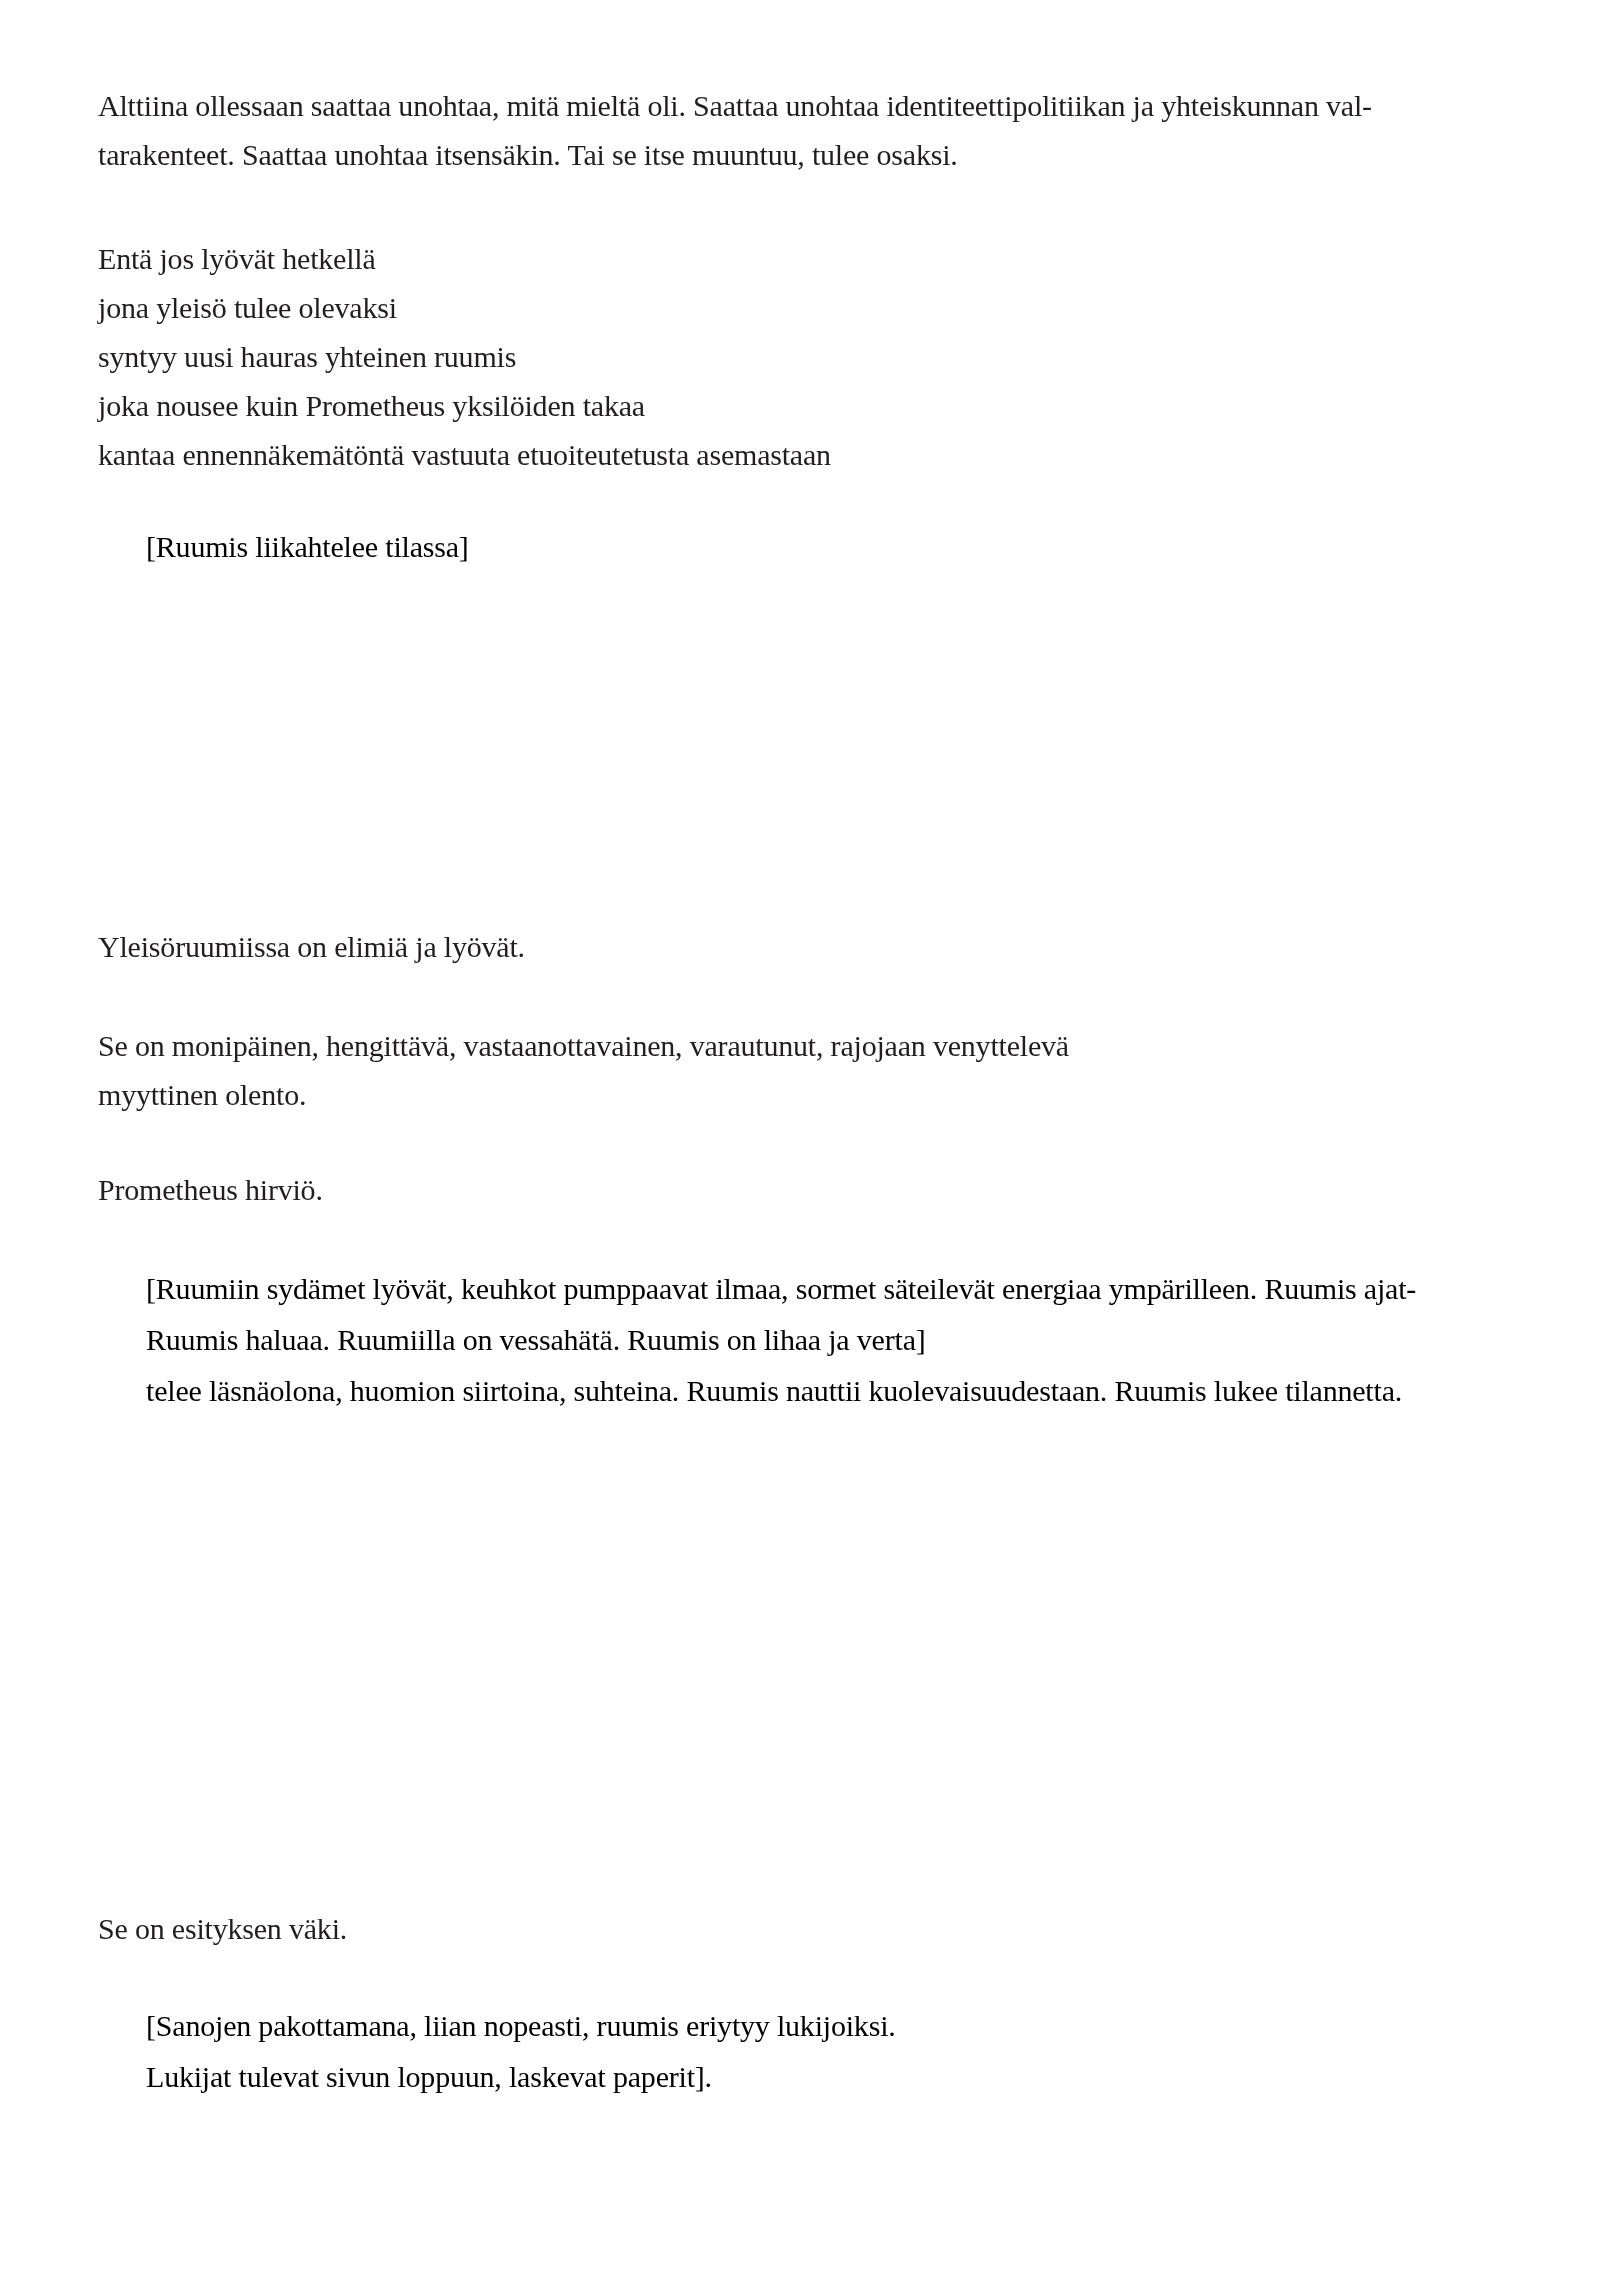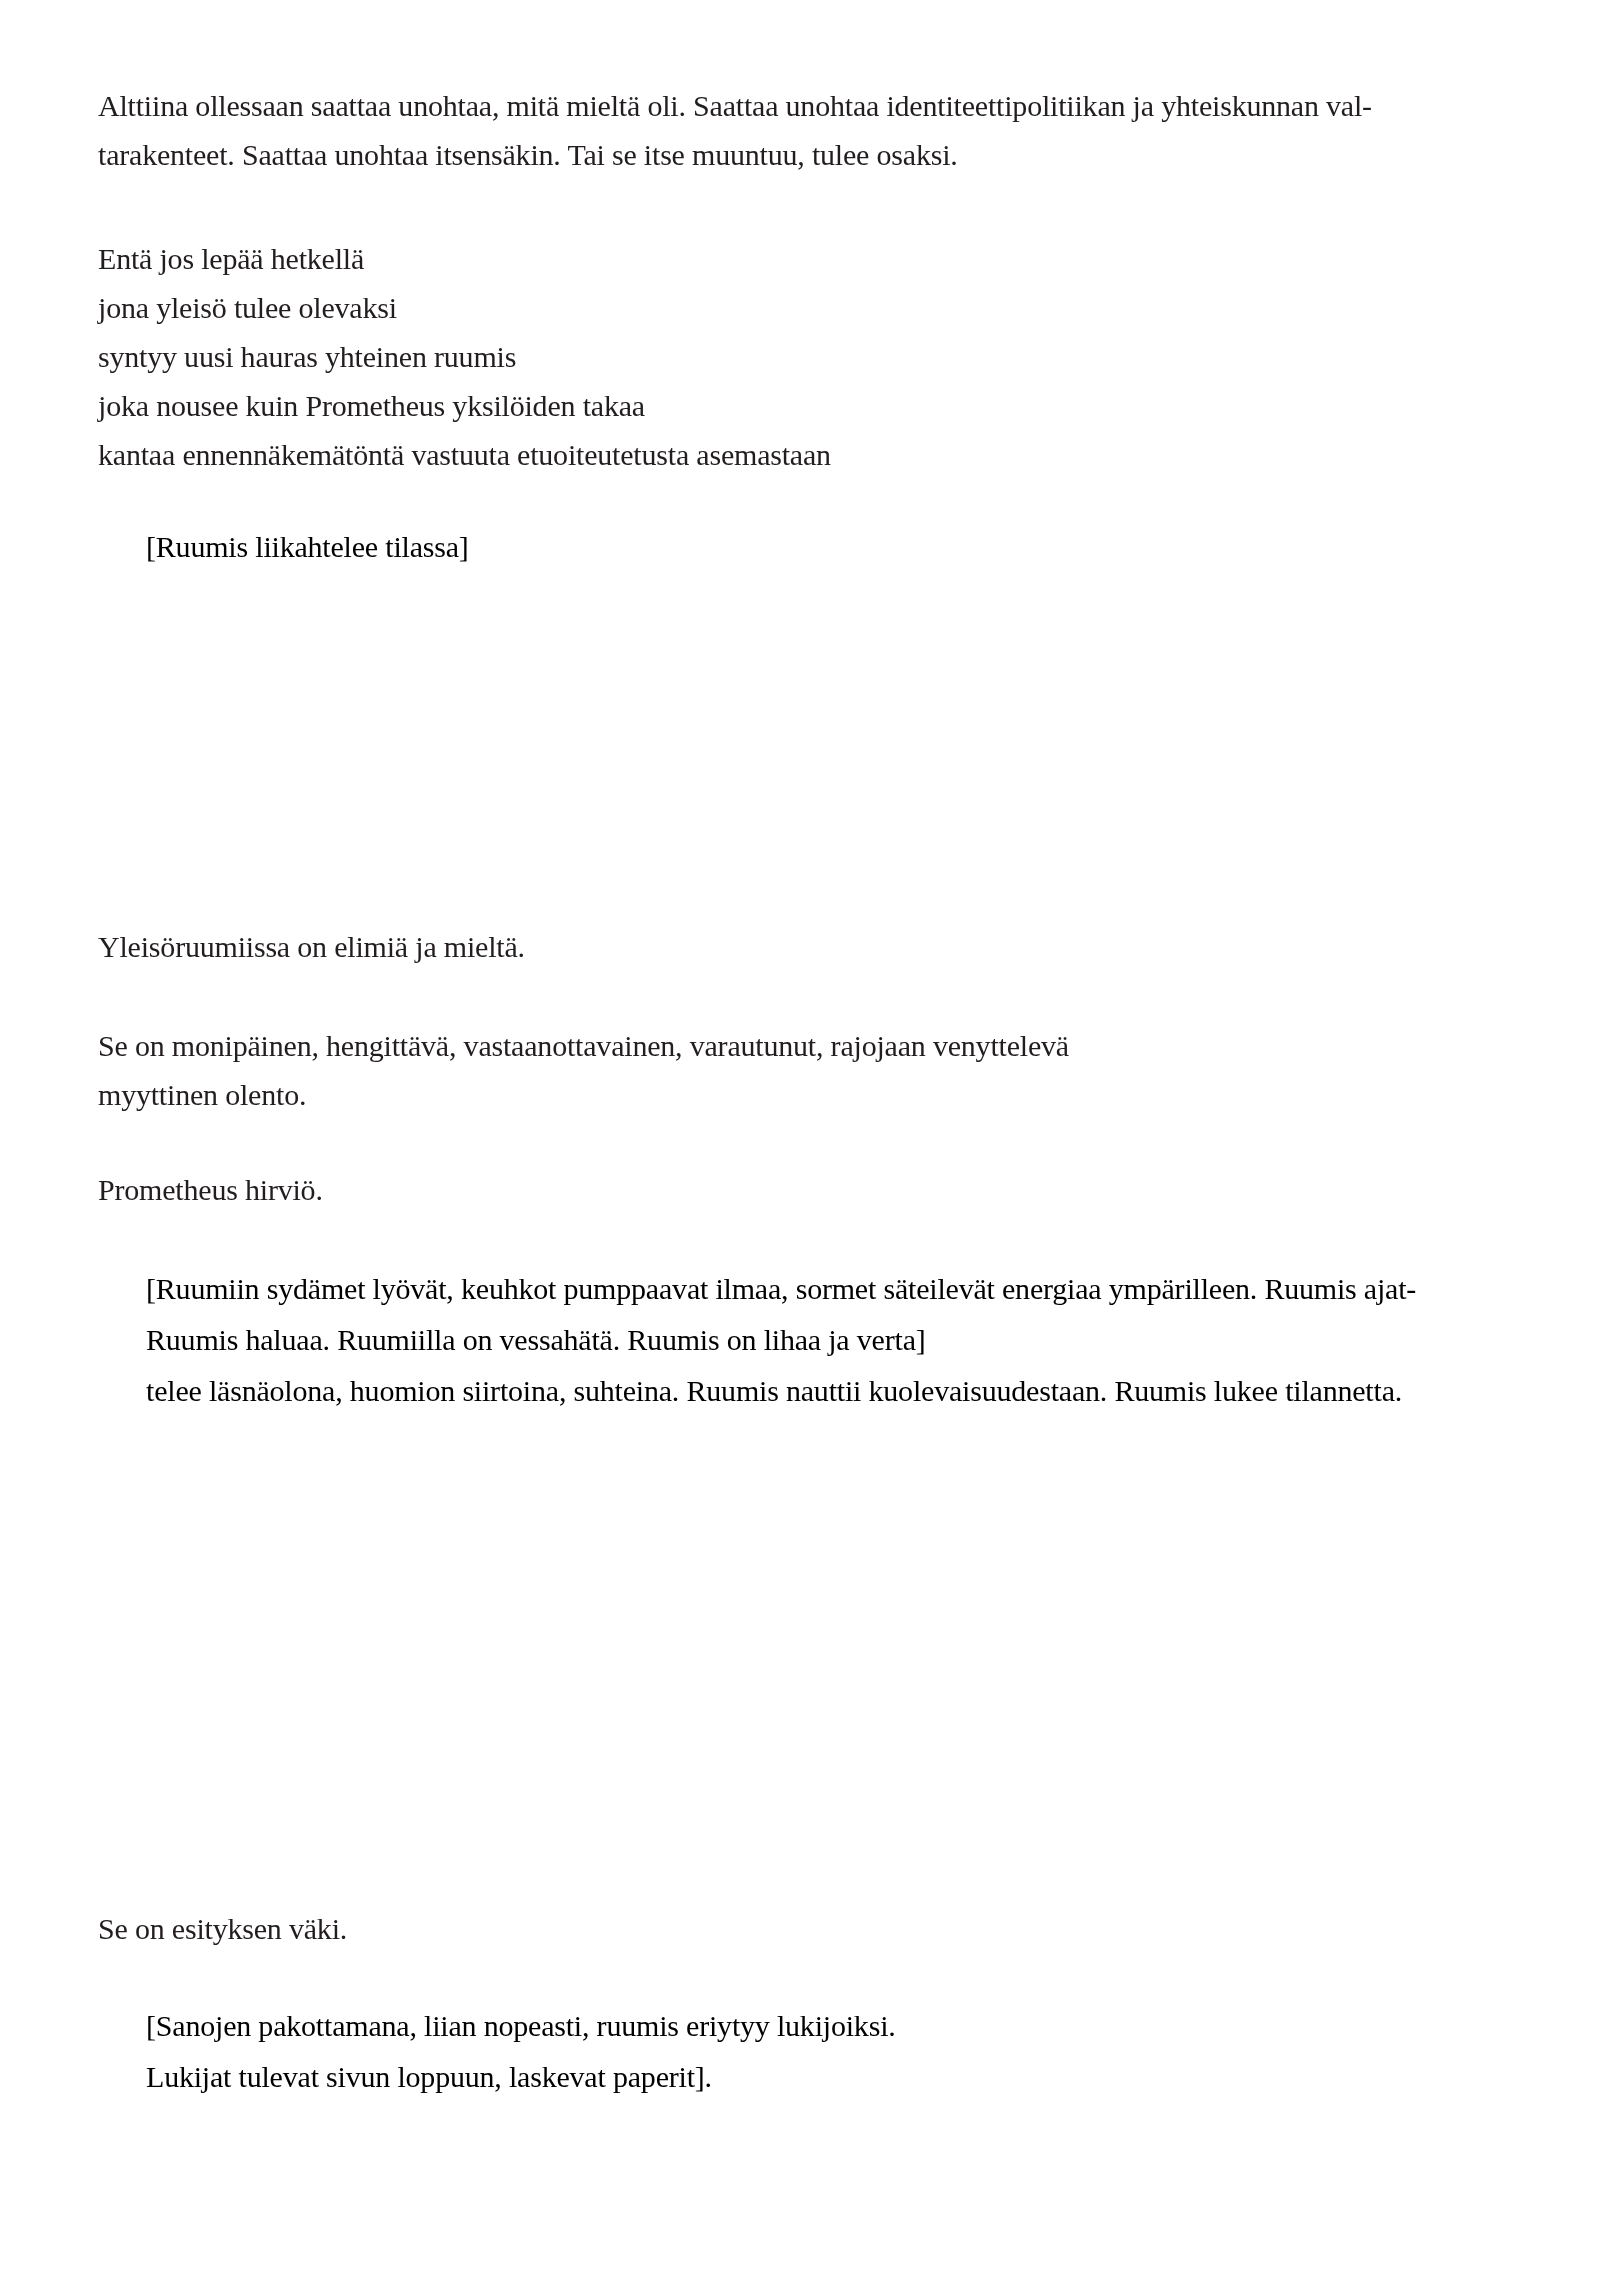--- a/index.html
+++ b/index.html
@@ -39,33 +39,33 @@
 <body>
 
 <div class="page">
 
   <div class="block" style="top:81px">
     <div class="line">Alttiina ollessaan saattaa unohtaa, mitä mieltä oli. Saattaa unohtaa identiteettipolitiikan ja yhteiskunnan val-</div>
     <div class="line">tarakenteet. Saattaa unohtaa itsensäkin. Tai se itse muuntuu, tulee osaksi.</div>
   </div>
 
   <div class="block" style="top:234px">
-    <div class="line">Entä jos lepää hetkellä</div>
+    <div class="line">Entä jos lyövät hetkellä</div>
     <div class="line">jona yleisö tulee olevaksi</div>
     <div class="line">syntyy uusi hauras yhteinen ruumis</div>
     <div class="line">joka nousee kuin Prometheus yksilöiden takaa</div>
     <div class="line">kantaa ennennäkemätöntä vastuuta etuoiteutetusta asemastaan</div>
   </div>
 
   <div class="block stage" style="top:522px">
     <div class="line">[Ruumis liikahtelee tilassa]</div>
   </div>
 
   <div class="block" style="top:922px">
-    <div class="line">Yleisöruumiissa on elimiä ja mieltä.</div>
+    <div class="line">Yleisöruumiissa on elimiä ja lyövät.</div>
   </div>
 
   <div class="block" style="top:1021px">
     <div class="line">Se on monipäinen, hengittävä, vastaanottavainen, varautunut, rajojaan venyttelevä</div>
     <div class="line">myyttinen olento.</div>
   </div>
 
   <div class="block" style="top:1165px">
     <div class="line">Prometheus hirviö.</div>
   </div>

